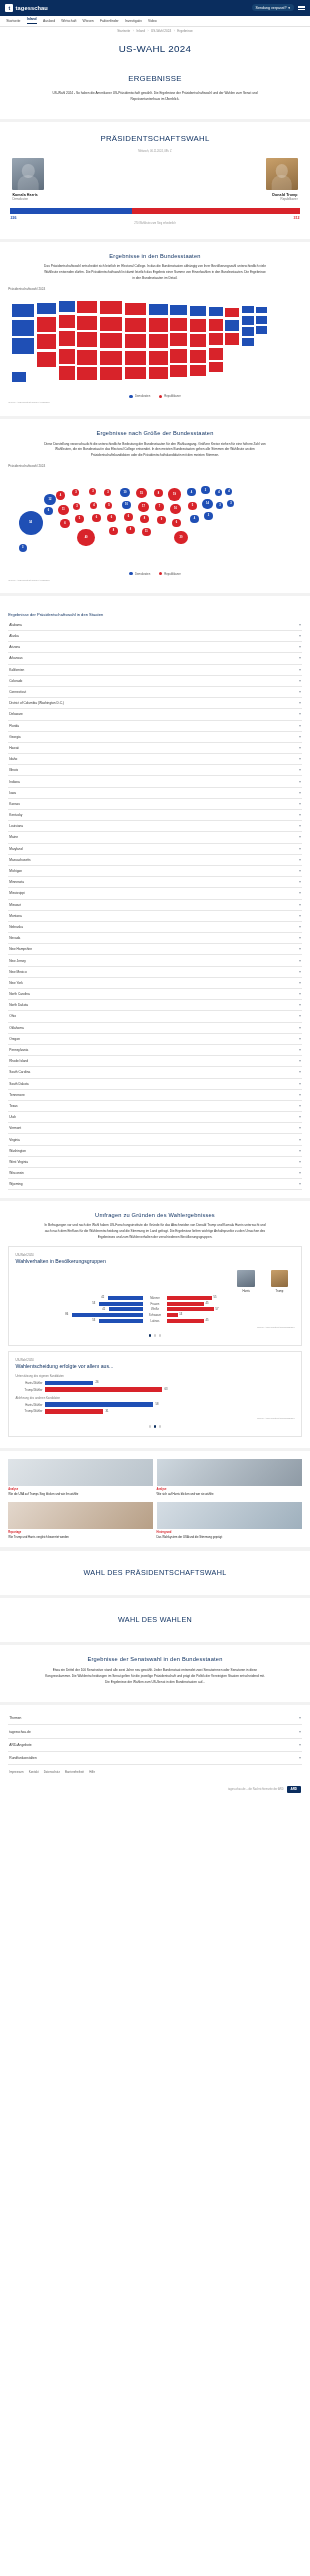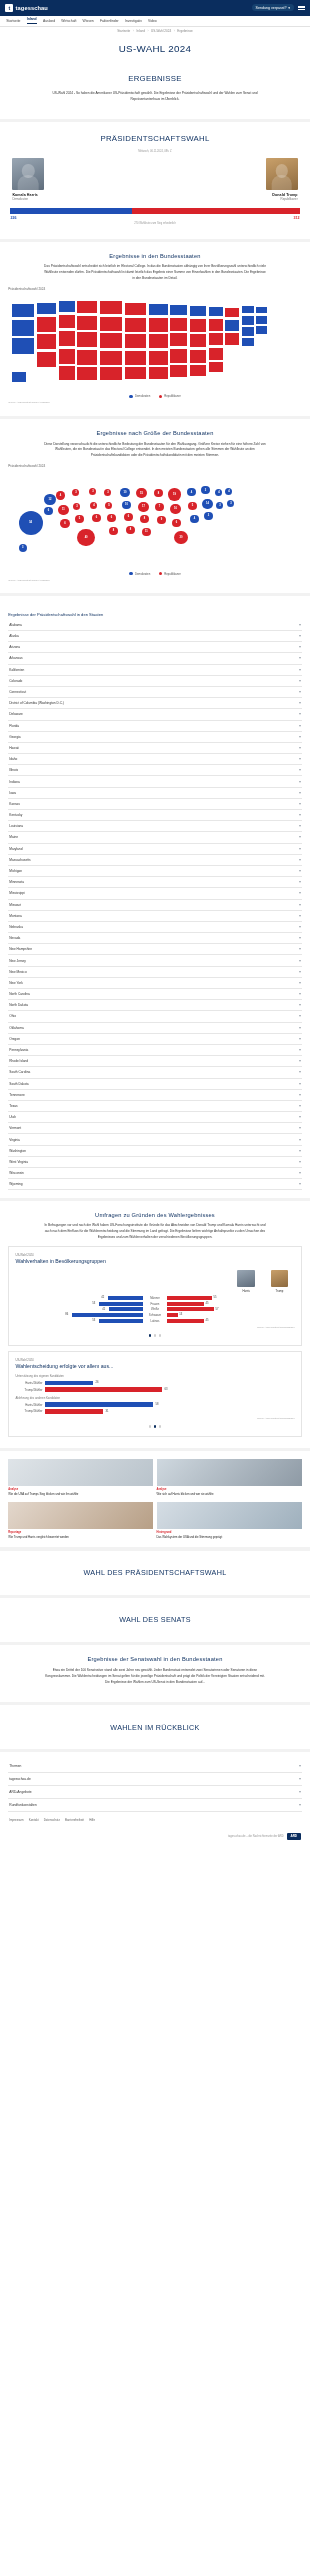--- a/index.html
+++ b/index.html
@@ -802,28 +802,27 @@
       </div>
       <div class="teaser">
         <div class="teaser-img d"></div>
         <div class="teaser-kicker">Hintergrund</div>
         <div class="teaser-text">Das Wahlsystem der USA und die Stimmung geprägt</div>
       </div>
     </div>
   </div>
 
   <div class="banner">WAHL DES PRÄSIDENTSCHAFTSWAHL</div>
-  <div class="banner">WAHL DES SENATS</div>
+  <div class="banner">WAHL DES WAHLEN</div>
 
   <div class="card">
     <h3 class="sub">Ergebnisse der Senatswahl in den Bundesstaaten</h3>
     <p class="body">Etwa ein Drittel der 100 Senatssitze stand alle zwei Jahre neu gewählt. Jeder Bundesstaat entsendet zwei Senatorinnen oder Senatoren in diese Kongresskammer. Die Wahlentscheidungen im Senat gelten für die jeweilige Präsidentschaft und prägt die Politik der Vereinigten Staaten entscheidend mit. Die Ergebnisse der Wahlen zum US-Senat in den Bundesstaaten auf...</p>
   </div>
 
-  <div class="banner">WAHLEN IM RÜCKBLICK</div>
 
   <div class="footer">
     <div id="footer-rows">
         <div class="f-row">
           <span>Themen</span>
           <span class="chev"></span>
         </div>
         <div class="f-row">
           <span>tagesschau.de</span>
           <span class="chev"></span>

